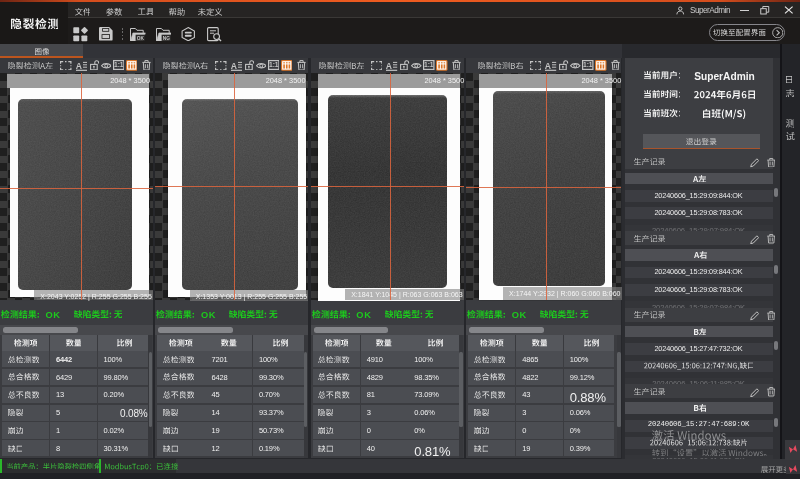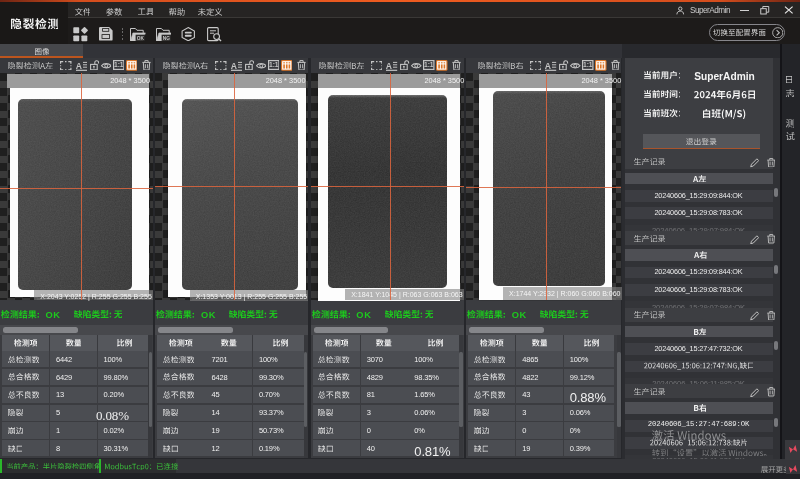--- a/index.html
+++ b/index.html
@@ -214,21 +214,21 @@
   </svg>
 <svg style="position:absolute;left:117.3px;top:339.2px;" width="15.1" height="7.5" viewBox="0.4 -6.8 15.1 7.5">
     <use href="#t14" fill="#f0f0f0"></use>
   </svg>
 <div style="position:absolute;left:2.0px;top:351.2px;width:47.3px;height:16.2px;background:#4b4d52"></div>
 <div style="position:absolute;left:49.8px;top:351.2px;width:47.3px;height:16.2px;background:#4b4d52"></div>
 <div style="position:absolute;left:97.6px;top:351.2px;width:50.7px;height:16.2px;background:#4b4d52"></div>
 <svg style="position:absolute;left:7.5px;top:355.6px;" width="31.4" height="7.4" viewBox="0.3 -6.8 31.4 7.4">
     <use href="#t15" fill="#e8e8e8"></use>
   </svg>
-<div style="position:absolute;left:56.0px;top:355.8px;font-family:'Liberation Sans',sans-serif;font-size:7.5px;color:#f0f0f0;font-weight:400;white-space:nowrap;line-height:1;letter-spacing:-0.15px">6442</div>
+<div style="position:absolute;left:56.0px;top:355.8px;font-family:'Liberation Sans',sans-serif;font-size:7.5px;color:#f0f0f0;font-weight:700;white-space:nowrap;line-height:1;letter-spacing:-0.15px">6442</div>
 <div style="position:absolute;left:103.5px;top:355.8px;font-family:'Liberation Sans',sans-serif;font-size:7.5px;color:#f0f0f0;font-weight:400;white-space:nowrap;line-height:1;letter-spacing:-0.15px">100%</div>
 <div style="position:absolute;left:2.0px;top:368.98px;width:47.3px;height:16.2px;background:#4b4d52"></div>
 <div style="position:absolute;left:49.8px;top:368.98px;width:47.3px;height:16.2px;background:#4b4d52"></div>
 <div style="position:absolute;left:97.6px;top:368.98px;width:50.7px;height:16.2px;background:#4b4d52"></div>
 <svg style="position:absolute;left:7.5px;top:373.4px;" width="31.4" height="7.4" viewBox="0.3 -6.7 31.4 7.4">
     <use href="#t16" fill="#e8e8e8"></use>
   </svg>
 <div style="position:absolute;left:56.0px;top:373.58000000000004px;font-family:'Liberation Sans',sans-serif;font-size:7.5px;color:#f0f0f0;font-weight:400;white-space:nowrap;line-height:1;letter-spacing:-0.15px">6429</div>
 <div style="position:absolute;left:103.5px;top:373.58000000000004px;font-family:'Liberation Sans',sans-serif;font-size:7.5px;color:#f0f0f0;font-weight:400;white-space:nowrap;line-height:1;letter-spacing:-0.15px">99.80%</div>
 <div style="position:absolute;left:2.0px;top:386.76px;width:47.3px;height:16.2px;background:#4b4d52"></div>
@@ -239,21 +239,21 @@
   </svg>
 <div style="position:absolute;left:56.0px;top:391.36px;font-family:'Liberation Sans',sans-serif;font-size:7.5px;color:#f0f0f0;font-weight:400;white-space:nowrap;line-height:1;letter-spacing:-0.15px">13</div>
 <div style="position:absolute;left:103.5px;top:391.36px;font-family:'Liberation Sans',sans-serif;font-size:7.5px;color:#f0f0f0;font-weight:400;white-space:nowrap;line-height:1;letter-spacing:-0.15px">0.20%</div>
 <div style="position:absolute;left:2.0px;top:404.53999999999996px;width:47.3px;height:16.2px;background:#4b4d52"></div>
 <div style="position:absolute;left:49.8px;top:404.53999999999996px;width:47.3px;height:16.2px;background:#4b4d52"></div>
 <div style="position:absolute;left:97.6px;top:404.53999999999996px;width:50.7px;height:16.2px;background:#4b4d52"></div>
 <svg style="position:absolute;left:7.5px;top:408.9px;" width="15.0" height="7.3" viewBox="0.6 -6.7 15.0 7.3">
     <use href="#t18" fill="#e8e8e8"></use>
   </svg>
 <div style="position:absolute;left:56.0px;top:409.14px;font-family:'Liberation Sans',sans-serif;font-size:7.5px;color:#f0f0f0;font-weight:400;white-space:nowrap;line-height:1;letter-spacing:-0.15px">5</div>
-<div style="position:absolute;left:96px;top:409.14px;font-family:Liberation Serif, serif;font-size:13px;color:#f0f0f0;font-weight:400;white-space:nowrap;line-height:1;letter-spacing:-0.15px">0.08%</div>
+<div style="position:absolute;left:120px;top:409.14px;font-family:Liberation Sans, sans-serif;font-size:10px;color:#f0f0f0;font-weight:400;white-space:nowrap;line-height:1;letter-spacing:-0.15px">0.08%</div>
 <div style="position:absolute;left:2.0px;top:422.31999999999994px;width:47.3px;height:16.2px;background:#4b4d52"></div>
 <div style="position:absolute;left:49.8px;top:422.31999999999994px;width:47.3px;height:16.2px;background:#4b4d52"></div>
 <div style="position:absolute;left:97.6px;top:422.31999999999994px;width:50.7px;height:16.2px;background:#4b4d52"></div>
 <svg style="position:absolute;left:7.5px;top:426.7px;" width="15.5" height="7.4" viewBox="0.3 -6.7 15.5 7.4">
     <use href="#t19" fill="#e8e8e8"></use>
   </svg>
 <div style="position:absolute;left:56.0px;top:426.91999999999996px;font-family:'Liberation Sans',sans-serif;font-size:7.5px;color:#f0f0f0;font-weight:400;white-space:nowrap;line-height:1;letter-spacing:-0.15px">1</div>
 <div style="position:absolute;left:103.5px;top:426.91999999999996px;font-family:Liberation Sans, sans-serif;font-size:7.5px;color:#f0f0f0;font-weight:400;white-space:nowrap;line-height:1;letter-spacing:-0.15px">0.02%</div>
 <div style="position:absolute;left:2.0px;top:440.0999999999999px;width:47.3px;height:16.2px;background:#4b4d52"></div>
 <div style="position:absolute;left:49.8px;top:440.0999999999999px;width:47.3px;height:16.2px;background:#4b4d52"></div>
@@ -466,38 +466,38 @@
   </svg>
 <svg style="position:absolute;left:428.1px;top:339.2px;" width="15.1" height="7.5" viewBox="0.4 -6.8 15.1 7.5">
     <use href="#t14" fill="#f0f0f0"></use>
   </svg>
 <div style="position:absolute;left:312.8px;top:351.2px;width:47.3px;height:16.2px;background:#4b4d52"></div>
 <div style="position:absolute;left:360.6px;top:351.2px;width:47.3px;height:16.2px;background:#4b4d52"></div>
 <div style="position:absolute;left:408.4px;top:351.2px;width:50.7px;height:16.2px;background:#4b4d52"></div>
 <svg style="position:absolute;left:318.3px;top:355.6px;" width="31.4" height="7.4" viewBox="0.3 -6.8 31.4 7.4">
     <use href="#t15" fill="#e8e8e8"></use>
   </svg>
-<div style="position:absolute;left:366.8px;top:355.8px;font-family:'Liberation Sans',sans-serif;font-size:7.5px;color:#f0f0f0;font-weight:400;white-space:nowrap;line-height:1;letter-spacing:-0.15px">3070</div>
+<div style="position:absolute;left:366.8px;top:355.8px;font-family:'Liberation Sans',sans-serif;font-size:7.5px;color:#f0f0f0;font-weight:400;white-space:nowrap;line-height:1;letter-spacing:-0.15px">4910</div>
 <div style="position:absolute;left:414.3px;top:355.8px;font-family:'Liberation Sans',sans-serif;font-size:7.5px;color:#f0f0f0;font-weight:400;white-space:nowrap;line-height:1;letter-spacing:-0.15px">100%</div>
 <div style="position:absolute;left:312.8px;top:368.98px;width:47.3px;height:16.2px;background:#4b4d52"></div>
 <div style="position:absolute;left:360.6px;top:368.98px;width:47.3px;height:16.2px;background:#4b4d52"></div>
 <div style="position:absolute;left:408.4px;top:368.98px;width:50.7px;height:16.2px;background:#4b4d52"></div>
 <svg style="position:absolute;left:318.3px;top:373.4px;" width="31.4" height="7.4" viewBox="0.3 -6.7 31.4 7.4">
     <use href="#t16" fill="#e8e8e8"></use>
   </svg>
 <div style="position:absolute;left:366.8px;top:373.58000000000004px;font-family:'Liberation Sans',sans-serif;font-size:7.5px;color:#f0f0f0;font-weight:400;white-space:nowrap;line-height:1;letter-spacing:-0.15px">4829</div>
 <div style="position:absolute;left:414.3px;top:373.58000000000004px;font-family:'Liberation Sans',sans-serif;font-size:7.5px;color:#f0f0f0;font-weight:400;white-space:nowrap;line-height:1;letter-spacing:-0.15px">98.35%</div>
 <div style="position:absolute;left:312.8px;top:386.76px;width:47.3px;height:16.2px;background:#4b4d52"></div>
 <div style="position:absolute;left:360.6px;top:386.76px;width:47.3px;height:16.2px;background:#4b4d52"></div>
 <div style="position:absolute;left:408.4px;top:386.76px;width:50.7px;height:16.2px;background:#4b4d52"></div>
 <svg style="position:absolute;left:318.3px;top:391.2px;" width="31.4" height="7.5" viewBox="0.3 -6.8 31.4 7.5">
     <use href="#t17" fill="#e8e8e8"></use>
   </svg>
 <div style="position:absolute;left:366.8px;top:391.36px;font-family:'Liberation Sans',sans-serif;font-size:7.5px;color:#f0f0f0;font-weight:400;white-space:nowrap;line-height:1;letter-spacing:-0.15px">81</div>
-<div style="position:absolute;left:414.3px;top:391.36px;font-family:'Liberation Sans',sans-serif;font-size:7.5px;color:#f0f0f0;font-weight:400;white-space:nowrap;line-height:1;letter-spacing:-0.15px">1.65%</div>
+<div style="position:absolute;left:414.3px;top:391.36px;font-family:'Liberation Sans',sans-serif;font-size:7.5px;color:#f0f0f0;font-weight:400;white-space:nowrap;line-height:1;letter-spacing:-0.15px">73.09%</div>
 <div style="position:absolute;left:312.8px;top:404.53999999999996px;width:47.3px;height:16.2px;background:#4b4d52"></div>
 <div style="position:absolute;left:360.6px;top:404.53999999999996px;width:47.3px;height:16.2px;background:#4b4d52"></div>
 <div style="position:absolute;left:408.4px;top:404.53999999999996px;width:50.7px;height:16.2px;background:#4b4d52"></div>
 <svg style="position:absolute;left:318.3px;top:408.9px;" width="15.0" height="7.3" viewBox="0.6 -6.7 15.0 7.3">
     <use href="#t18" fill="#e8e8e8"></use>
   </svg>
 <div style="position:absolute;left:366.8px;top:409.14px;font-family:'Liberation Sans',sans-serif;font-size:7.5px;color:#f0f0f0;font-weight:400;white-space:nowrap;line-height:1;letter-spacing:-0.15px">3</div>
 <div style="position:absolute;left:414.3px;top:409.14px;font-family:'Liberation Sans',sans-serif;font-size:7.5px;color:#f0f0f0;font-weight:400;white-space:nowrap;line-height:1;letter-spacing:-0.15px">0.06%</div>
 <div style="position:absolute;left:312.8px;top:422.31999999999994px;width:47.3px;height:16.2px;background:#4b4d52"></div>
 <div style="position:absolute;left:360.6px;top:422.31999999999994px;width:47.3px;height:16.2px;background:#4b4d52"></div>

